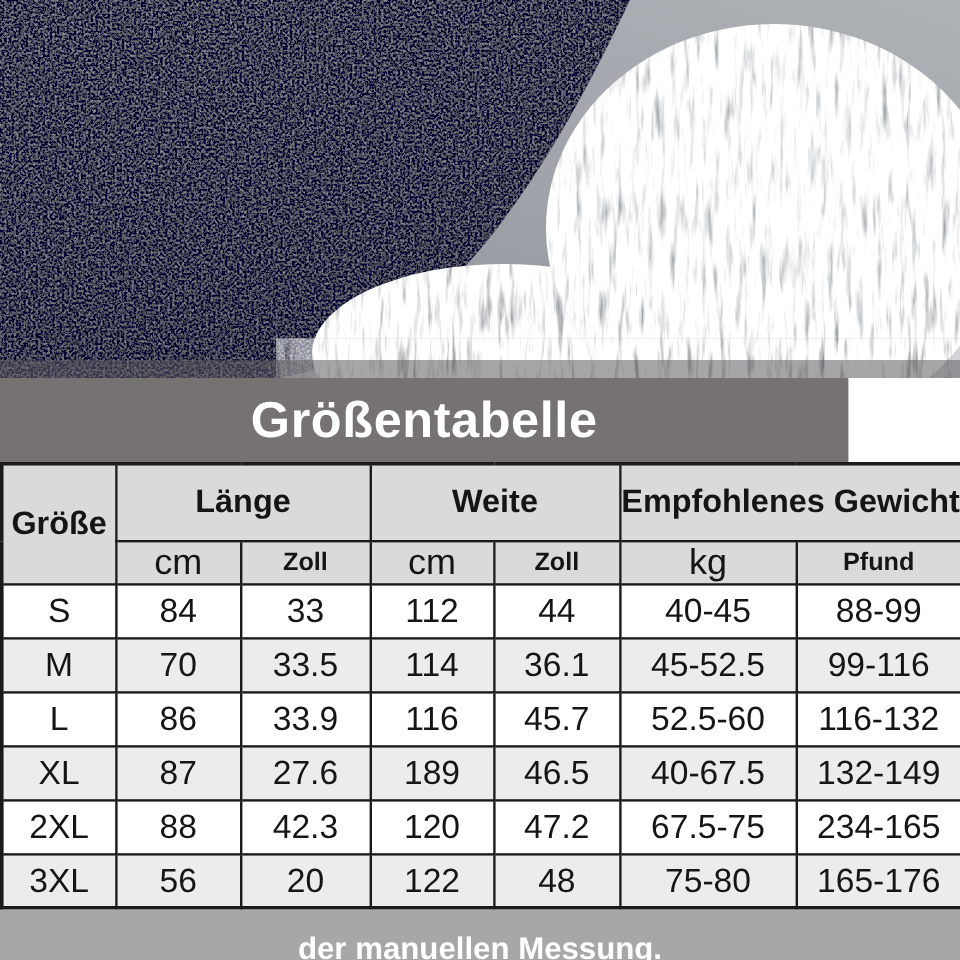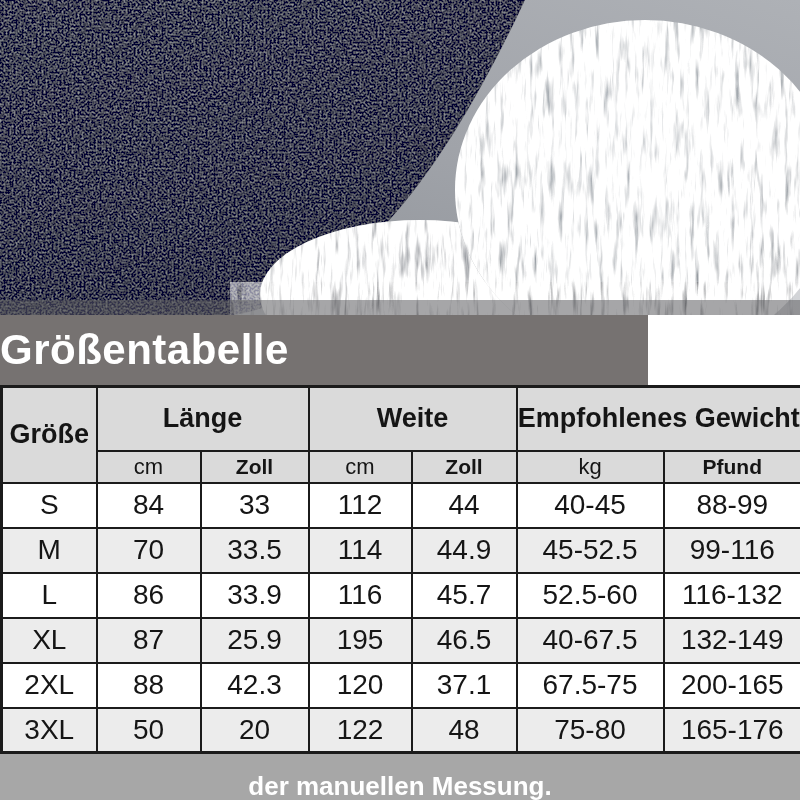--- a/index.html
+++ b/index.html
@@ -5,41 +5,41 @@
   html, body { margin: 0; padding: 0; background: #ffffff; }
   body { width: 800px; font-family: "Liberation Sans", sans-serif; color: #151515; }
   .page { width: 800px; height: 800px; overflow: hidden; position: relative; }
 
   
   .hero { width: 800px; height: 315px; overflow: hidden; position: relative; }
   .hero svg { display: block; width: 800px; height: 315px; }
 
   
   .banner {
-    width: 648px; height: 70px; background: #767271;
-    display: flex; align-items: center; justify-content: flex-start;
+    width: 707px; height: 70px; background: #767271;
+    display: flex; align-items: center; justify-content: center;
   }
   .banner h1 {
     margin: 0; color: #ffffff; font-size: 42px; font-weight: bold;
     letter-spacing: 0.5px;
   }
 
   
   table.size-table {
     width: 800px; border-collapse: collapse; table-layout: fixed;
     border: 3px solid #1b1b1b; background: #ffffff;
   }
   table.size-table th, table.size-table td {
     border: 2px solid #1b1b1b; text-align: center; vertical-align: middle;
     padding: 0; overflow: hidden; white-space: nowrap;
   }
   thead th { background: #dadada; font-weight: bold; font-size: 27px; }
   tr.group-row { height: 64px; }
   tr.sub-row { height: 32px; }
-  th.unit-lg { font-weight: 400; font-size: 22px; }
+  th.unit-lg { font-weight: 400; font-size: 30px; }
   th.unit-sm { font-weight: bold; font-size: 21px; }
   tbody tr { height: 45px; background: #ffffff; }
   tbody tr:nth-child(even) { background: #ececec; }
   tbody td { font-size: 28px; font-weight: 400; }
 
   
   .note {
     width: 800px; height: 65px; background: #a7a7a7;
     display: flex; flex-direction: column; align-items: center; justify-content: center;
   }
@@ -145,54 +145,54 @@
         <td>112</td>
         <td>44</td>
         <td>40-45</td>
         <td>88-99</td>
       </tr>
       <tr>
         <td>M</td>
         <td>70</td>
         <td>33.5</td>
         <td>114</td>
-        <td>44.9</td>
+        <td>36.1</td>
         <td>45-52.5</td>
         <td>99-116</td>
       </tr>
       <tr>
         <td>L</td>
         <td>86</td>
         <td>33.9</td>
         <td>116</td>
         <td>45.7</td>
         <td>52.5-60</td>
         <td>116-132</td>
       </tr>
       <tr>
         <td>XL</td>
         <td>87</td>
-        <td>25.9</td>
-        <td>195</td>
+        <td>27.6</td>
+        <td>189</td>
         <td>46.5</td>
         <td>40-67.5</td>
         <td>132-149</td>
       </tr>
       <tr>
         <td>2XL</td>
         <td>88</td>
         <td>42.3</td>
         <td>120</td>
-        <td>37.1</td>
+        <td>47.2</td>
         <td>67.5-75</td>
-        <td>200-165</td>
+        <td>234-165</td>
       </tr>
       <tr>
         <td>3XL</td>
-        <td>50</td>
+        <td>56</td>
         <td>20</td>
         <td>122</td>
         <td>48</td>
         <td>75-80</td>
         <td>165-176</td>
       </tr>
     </tbody>
   </table>
 
   <div class="note">

